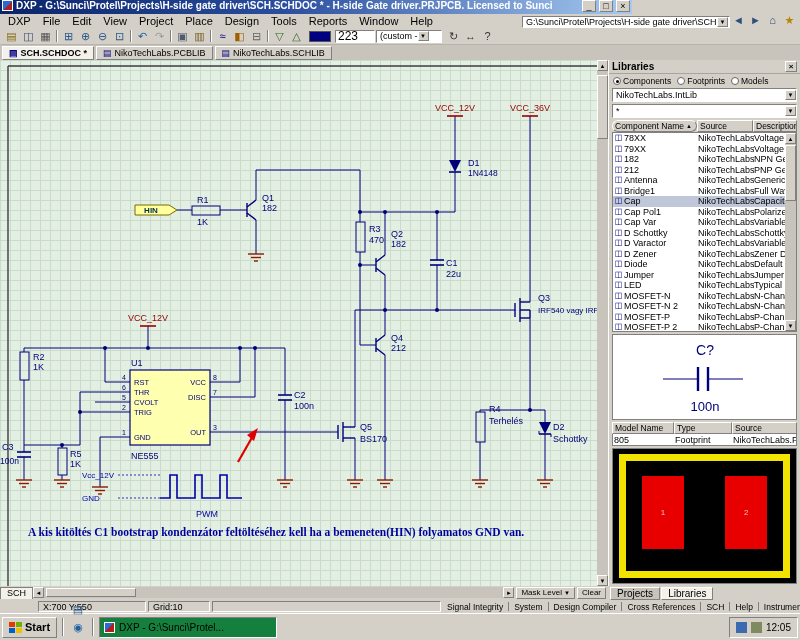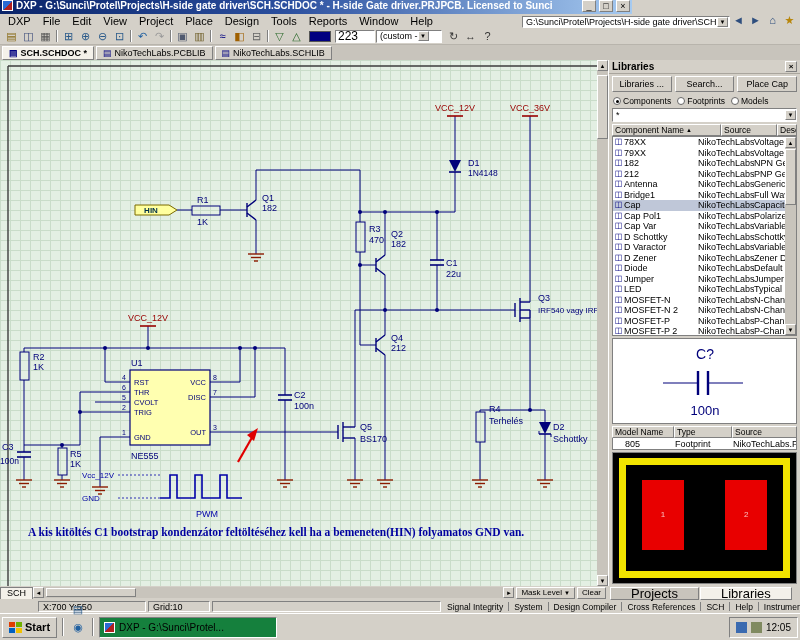--- a/index.html
+++ b/index.html
@@ -72,31 +72,31 @@
   .lib-row.sel{background:#bfc7d8;}
   .lib-ico{width:11px;text-align:center;color:#000080;font-size:8px;flex:0 0 auto;}
   .c-name{width:74px;overflow:hidden;flex:0 0 auto;}
   .c-src{width:56px;overflow:hidden;flex:0 0 auto;}
   .c-desc{flex:1;overflow:hidden;}
   .listscroll{position:absolute;right:0;top:0;width:11px;height:100%;background:#c8c4bc;display:flex;flex-direction:column;}
   .lthumb{height:56px;margin-top:1px;}
   .lib-preview{height:86px;margin:2px 3px;background:#fff;border:1px solid #808080;position:relative;}
   .model-header{height:12px;display:flex;margin:0 3px;font-size:8.5px;}
   .model-row{height:12px;display:flex;margin:0 3px;background:#fff;border:1px solid #808080;border-top:none;font-size:9px;align-items:center;white-space:nowrap;}
-  .m-name{width:62px;padding-left:12px;overflow:hidden;flex:0 0 auto;}
+  .m-name{width:62px;padding-left:1px;overflow:hidden;flex:0 0 auto;}
   .m-type{width:58px;overflow:hidden;flex:0 0 auto;}
   .m-src{flex:1;overflow:hidden;}
   .fp-preview{flex:1;margin:2px 3px 2px 3px;background:#000;position:relative;border:1px solid #808080;}
   .fp-frame{position:absolute;left:6px;top:5px;right:6px;bottom:5px;border:7px solid #f2e400;background:#000;}
   .fp-pad{position:absolute;top:14%;width:27%;height:66%;background:#e80000;display:flex;align-items:center;justify-content:center;color:rgba(255,255,255,0.75);font-size:8px;}
   .fp-pad.p1{left:10%;}
   .fp-pad.p2{right:10%;}
 
   .paneltabs{position:absolute;left:608px;top:586px;width:192px;height:14px;display:flex;align-items:flex-end;padding-left:2px;gap:1px;background:#d4d0c8;}
-  .ptab{height:13px;font-size:13px;padding:0 20px;display:flex;align-items:center;border:1px solid #808080;border-top-color:#fff;border-left-color:#fff;background:#c8c4bc;}
+  .ptab{height:13px;font-size:10px;padding:0 6px;display:flex;align-items:center;border:1px solid #808080;border-top-color:#fff;border-left-color:#fff;background:#c8c4bc;}
   .ptab.active{background:#f4f1ea;}
 
   
   .statusbar{position:absolute;left:0;top:600px;width:800px;height:13px;display:flex;align-items:center;gap:2px;padding:0 2px;font-size:9px;margin-left:36px;}
   .sb-box{height:11px;display:flex;align-items:center;padding:0 4px;background:#d4d0c8;white-space:nowrap;}
   .sb-flex{flex:1;}
   .status-panels{display:flex;align-items:center;height:11px;}
   .sb-btn{padding:0 4px;font-size:8.5px;white-space:nowrap;}
   .sb-sep{width:1px;height:9px;background:#808080;margin:0 1px;}
 
@@ -457,45 +457,44 @@
   <span class="scrollbtn raised">▲</span>
   <span class="vthumb raised"></span>
   <span class="scrollbtn raised" style="margin-top:auto;">▼</span>
 </div>
 
 <div class="libpanel">
   <div class="panel-header">
     <span class="t">Libraries</span>
     <span class="phbtn raised">×</span>
   </div>
-  <div class="lib-buttons">
-    <span class="lib-btn raised">Libraries ...</span>
-    <span class="lib-btn raised">Search...</span>
-    <span class="lib-btn raised">Place Cap</span>
-  </div>
   <div class="lib-radios">
     <span class="radio">
         <span class="rdot on"></span>
         <span>Components</span>
       </span>
     <span class="radio">
         <span class="rdot"></span>
         <span>Footprints</span>
       </span>
     <span class="radio">
         <span class="rdot"></span>
         <span>Models</span>
       </span>
   </div>
+  <div class="lib-combo flat-sunken">
+    <span class="txt">NikoTechLabs.IntLib</span>
+    <span class="combo-arrow raised">▼</span>
+  </div>
   <div class="lib-filter flat-sunken">
     <span class="txt">*</span>
     <span class="combo-arrow raised">▼</span>
   </div>
   <div class="lib-grid-header">
-    <span class="gh-cell" style="width:109px;">
+    <span class="gh-cell" style="width:85px;border-radius:6px;">
         <span>Component Name</span>
         <span style="font-size:6px;">▲</span>
       </span>
     <span class="gh-cell" style="width:56px;">
         <span>Source</span>
       </span>
     <span class="gh-cell" style="flex:1;">
         <span>Description</span>
       </span>
   </div>

